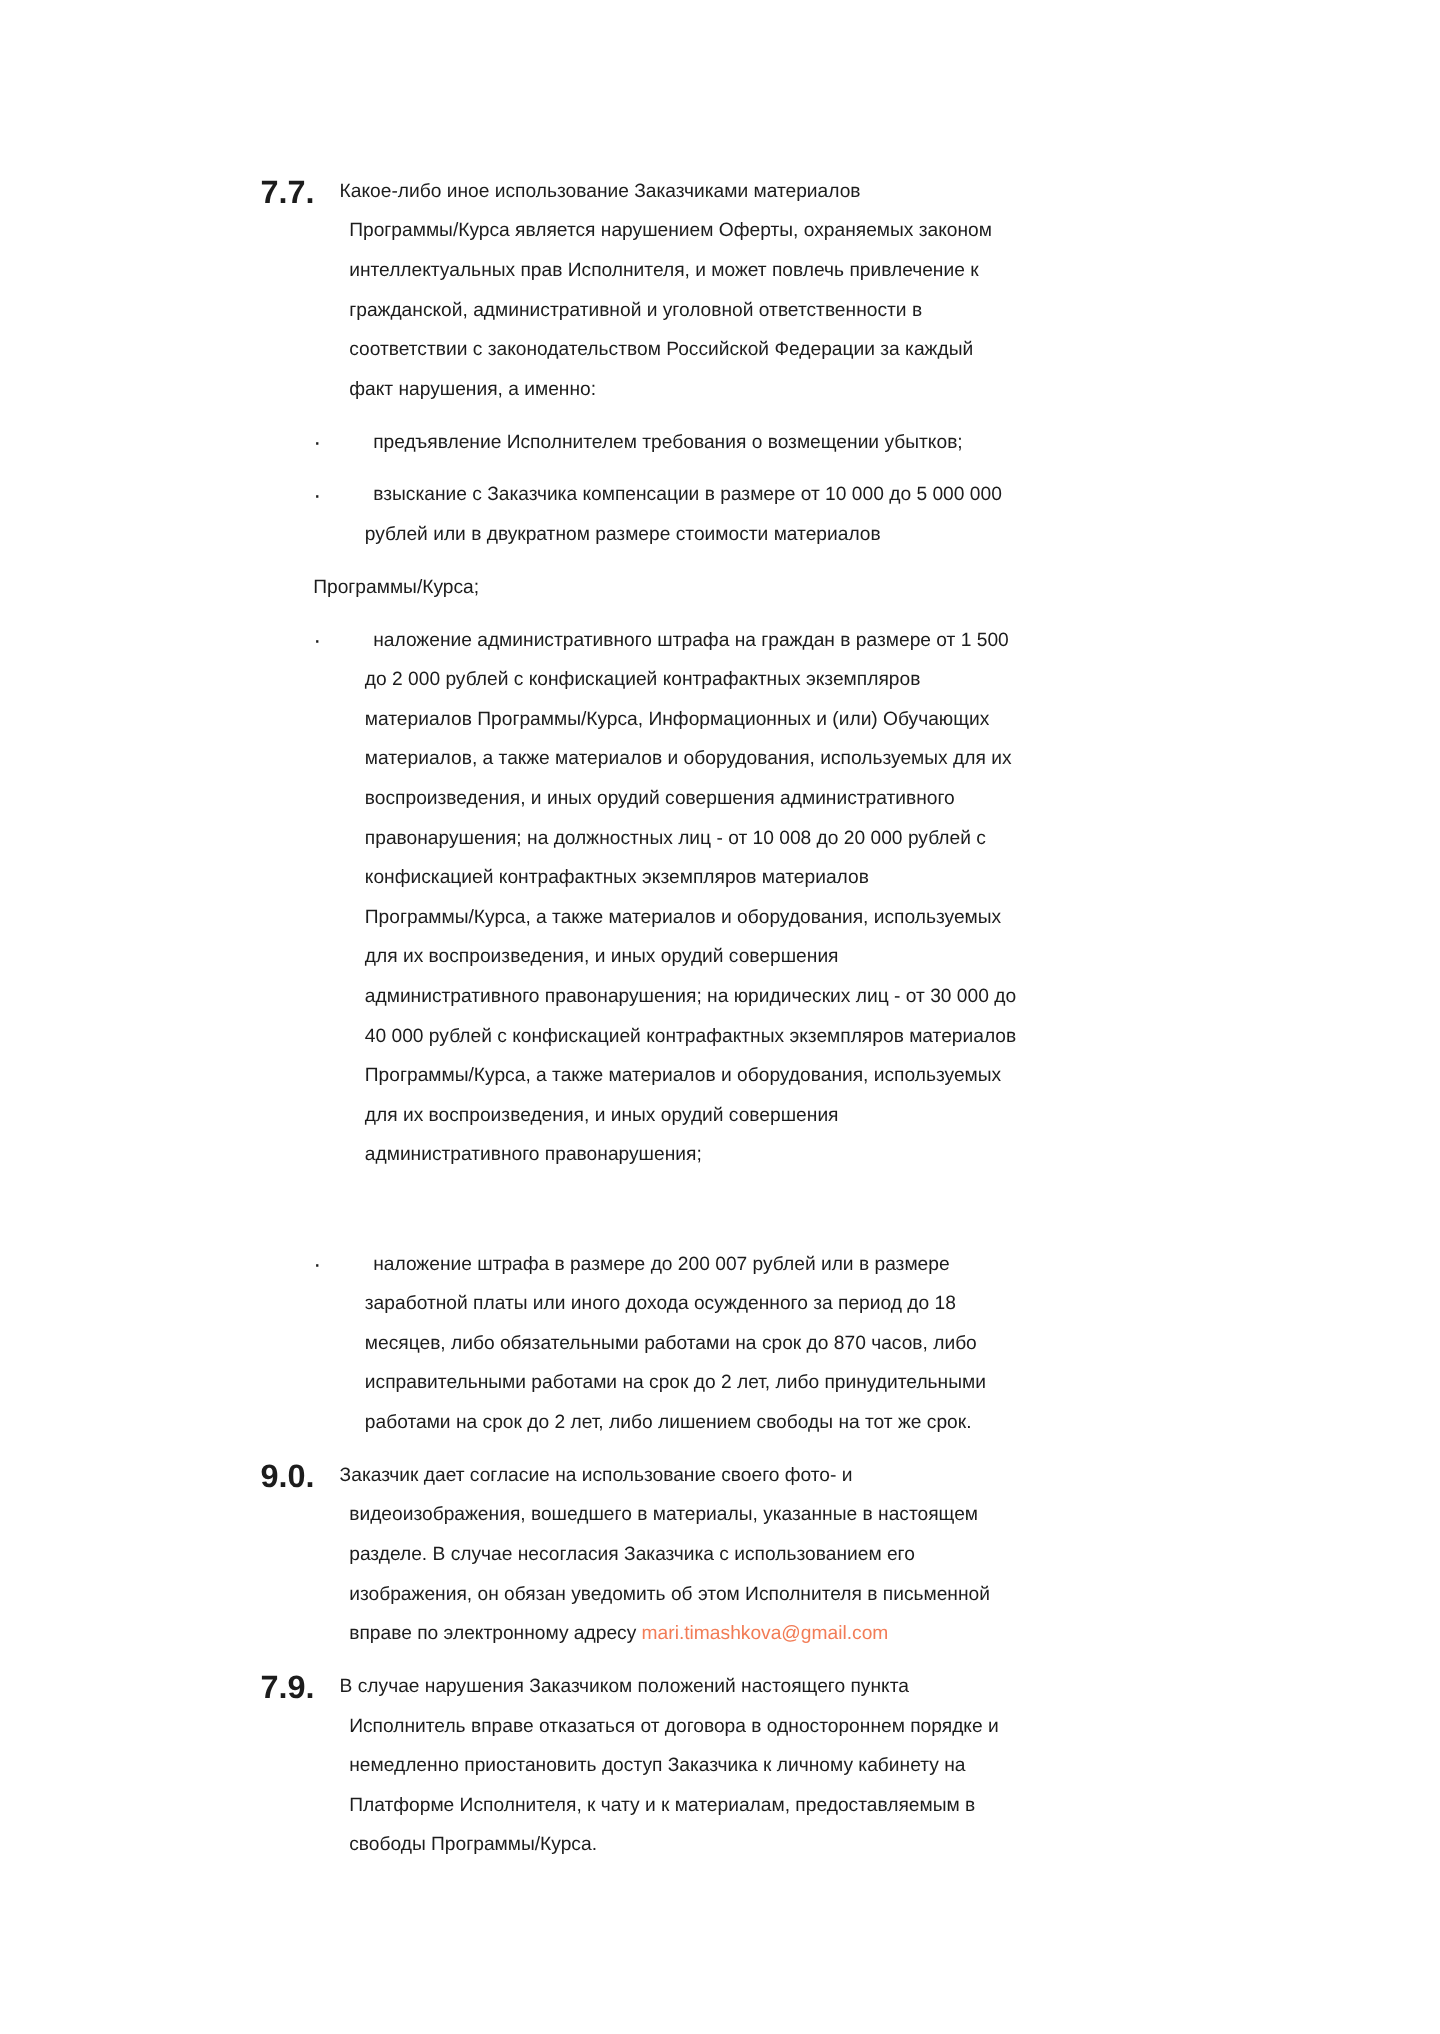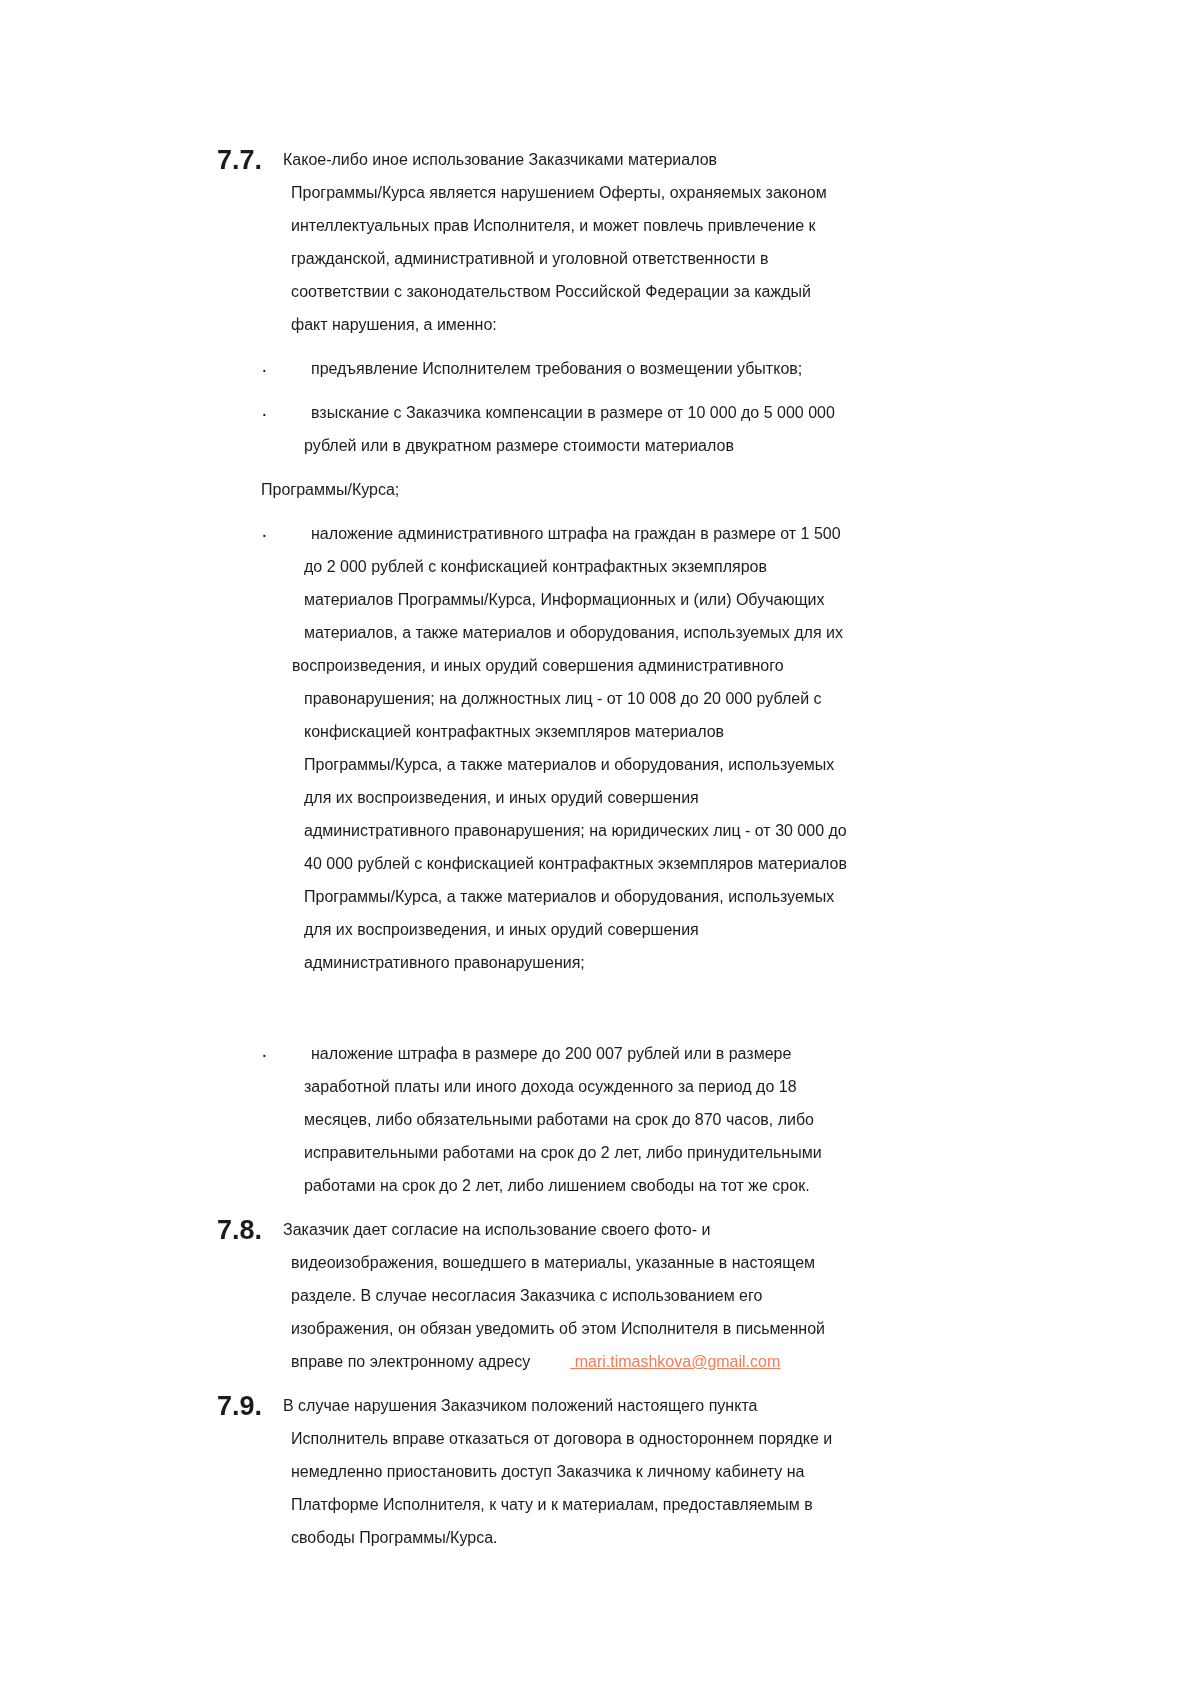--- a/index.html
+++ b/index.html
@@ -1,21 +1,21 @@
 <!DOCTYPE html>
 <html><head>
 <meta charset="utf-8">
 <style>
   html, body { margin: 0; padding: 0; background: #ffffff; }
   body { width: 1200px; height: 1695px; position: relative; overflow: hidden;
          font-family: "Liberation Sans", sans-serif; color: #1c1c1c; }
   .ln { position: absolute; font-size: 16px; line-height: 24px; white-space: nowrap; }
   .num { position: absolute; font-size: 27px; line-height: 24px; font-weight: bold; }
   .bul { position: absolute; font-size: 20px; line-height: 24px; }
-  .link { color: #f27c56; text-decoration: underline; text-decoration-color: #f27c56; cursor: pointer; margin-left: 40px; }
+  .link { color: #f27c56; text-decoration-color: #f27c56; cursor: pointer; }
 </style>
 </head>
 <body>
 
 <div>
   <span class="num" style="left:217px;top:148px">7.7.</span>
   <span class="ln" style="left:283px;top:148px">Какое-либо иное использование Заказчиками материалов</span>
   <span class="ln" style="left:291px;top:181px">Программы/Курса является нарушением Оферты, охраняемых законом</span>
   <span class="ln" style="left:291px;top:214px">интеллектуальных прав Исполнителя, и может повлечь привлечение к</span>
   <span class="ln" style="left:291px;top:247px">гражданской, административной и уголовной ответственности в</span>
@@ -33,21 +33,21 @@
     <span class="ln" style="left:304px;top:434px">рублей или в двукратном размере стоимости материалов</span>
     <span class="ln" style="left:261px;top:478px">Программы/Курса;</span>
   </div>
 
   <div>
     <span class="bul" style="left:261px;top:522px">·</span>
     <span class="ln" style="left:311px;top:522px">наложение административного штрафа на граждан в размере от 1 500</span>
     <span class="ln" style="left:304px;top:555px">до 2 000 рублей с конфискацией контрафактных экземпляров</span>
     <span class="ln" style="left:304px;top:588px">материалов Программы/Курса, Информационных и (или) Обучающих</span>
     <span class="ln" style="left:304px;top:621px">материалов, а также материалов и оборудования, используемых для их</span>
-    <span class="ln" style="left:292px;top:654px">воспроизведения, и иных орудий совершения административного</span>
+    <span class="ln" style="left:304px;top:654px">воспроизведения, и иных орудий совершения административного</span>
     <span class="ln" style="left:304px;top:687px">правонарушения; на должностных лиц - от 10 008 до 20 000 рублей с</span>
     <span class="ln" style="left:304px;top:720px">конфискацией контрафактных экземпляров материалов</span>
     <span class="ln" style="left:304px;top:753px">Программы/Курса, а также материалов и оборудования, используемых</span>
     <span class="ln" style="left:304px;top:786px">для их воспроизведения, и иных орудий совершения</span>
     <span class="ln" style="left:304px;top:819px">административного правонарушения; на юридических лиц - от 30 000 до</span>
     <span class="ln" style="left:304px;top:852px">40 000 рублей с конфискацией контрафактных экземпляров материалов</span>
     <span class="ln" style="left:304px;top:885px">Программы/Курса, а также материалов и оборудования, используемых</span>
     <span class="ln" style="left:304px;top:918px">для их воспроизведения, и иных орудий совершения</span>
     <span class="ln" style="left:304px;top:951px">административного правонарушения;</span>
   </div>
@@ -56,21 +56,21 @@
     <span class="bul" style="left:261px;top:1042px">·</span>
     <span class="ln" style="left:311px;top:1042px">наложение штрафа в размере до 200 007 рублей или в размере</span>
     <span class="ln" style="left:304px;top:1075px">заработной платы или иного дохода осужденного за период до 18</span>
     <span class="ln" style="left:304px;top:1108px">месяцев, либо обязательными работами на срок до 870 часов, либо</span>
     <span class="ln" style="left:304px;top:1141px">исправительными работами на срок до 2 лет, либо принудительными</span>
     <span class="ln" style="left:304px;top:1174px">работами на срок до 2 лет, либо лишением свободы на тот же срок.</span>
   </div>
 </div>
 
 <div>
-  <span class="num" style="left:217px;top:1218px">7.8.</span>
+  <span class="num" style="left:217px;top:1218px">9.0.</span>
   <span class="ln" style="left:283px;top:1218px">Заказчик дает согласие на использование своего фото- и</span>
   <span class="ln" style="left:291px;top:1251px">видеоизображения, вошедшего в материалы, указанные в настоящем</span>
   <span class="ln" style="left:291px;top:1284px">разделе. В случае несогласия Заказчика с использованием его</span>
   <span class="ln" style="left:291px;top:1317px">изображения, он обязан уведомить об этом Исполнителя в письменной</span>
   <span class="ln" style="left:291px;top:1350px"><span>вправе по электронному адресу</span><a class="link"> mari.timashkova@gmail.com</a></span>
 </div>
 
 <div>
   <span class="num" style="left:217px;top:1394px">7.9.</span>
   <span class="ln" style="left:283px;top:1394px">В случае нарушения Заказчиком положений настоящего пункта</span>

